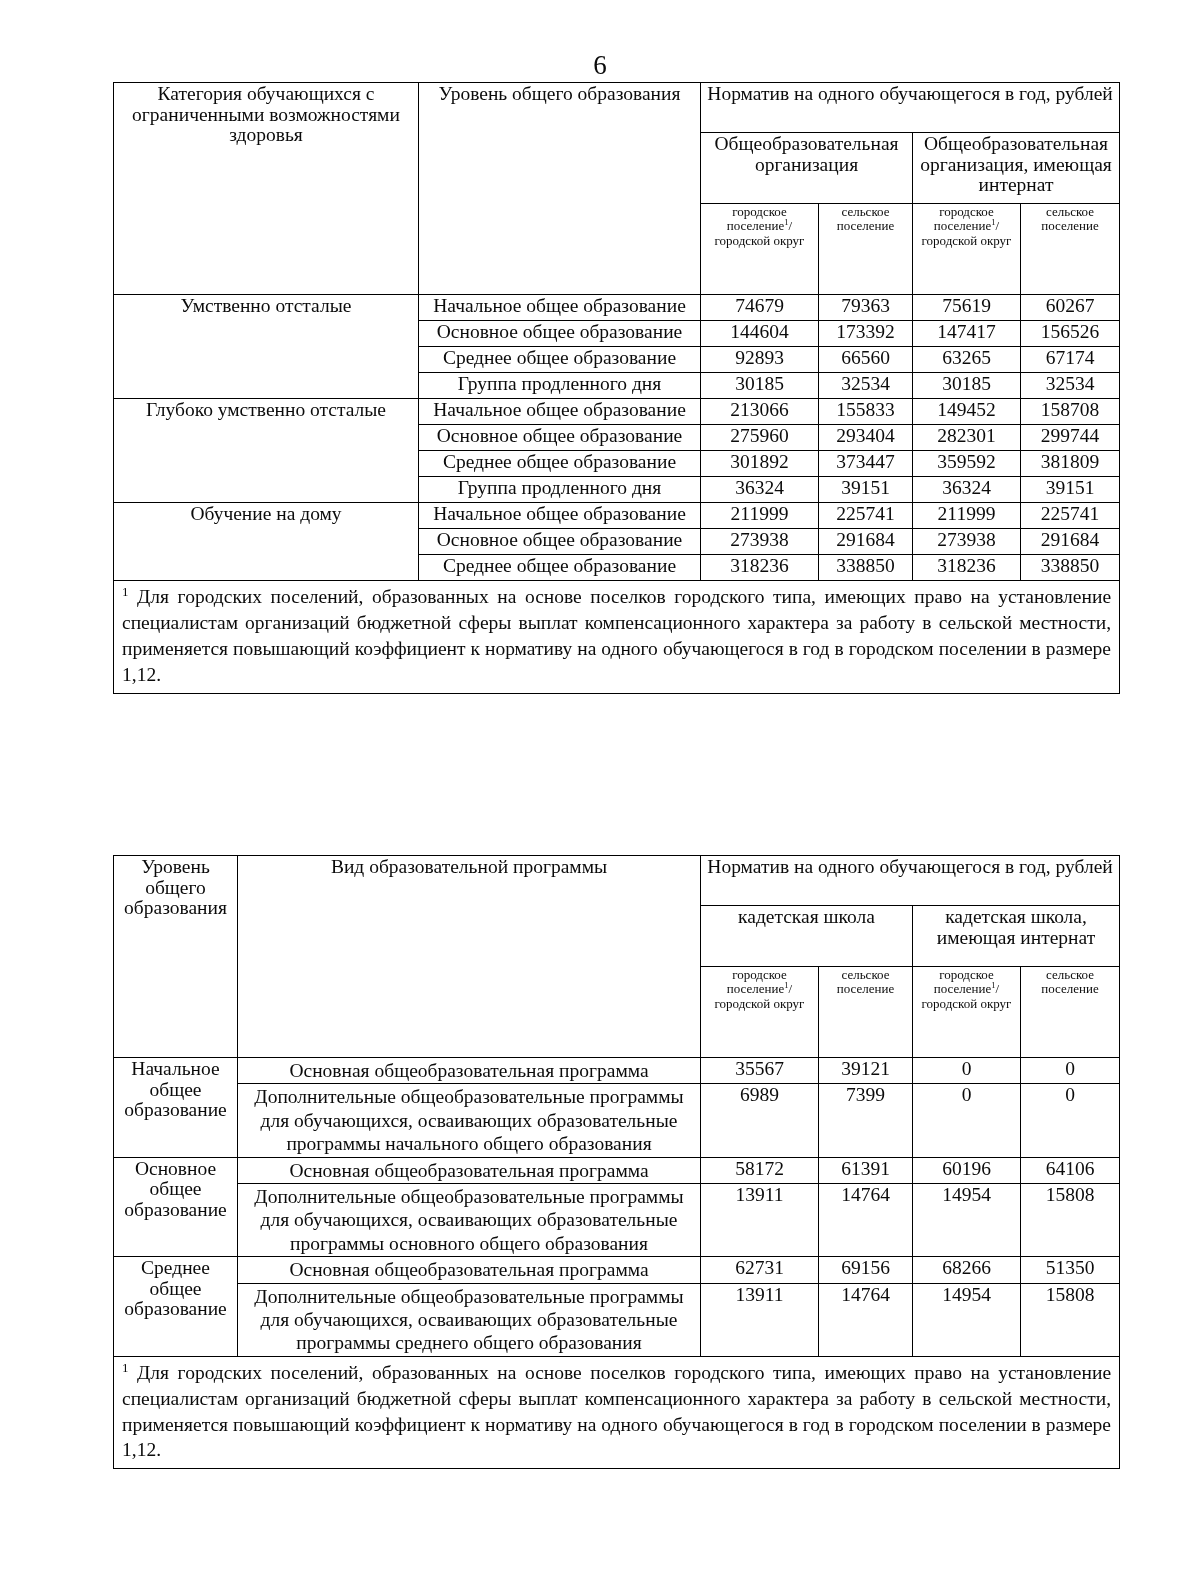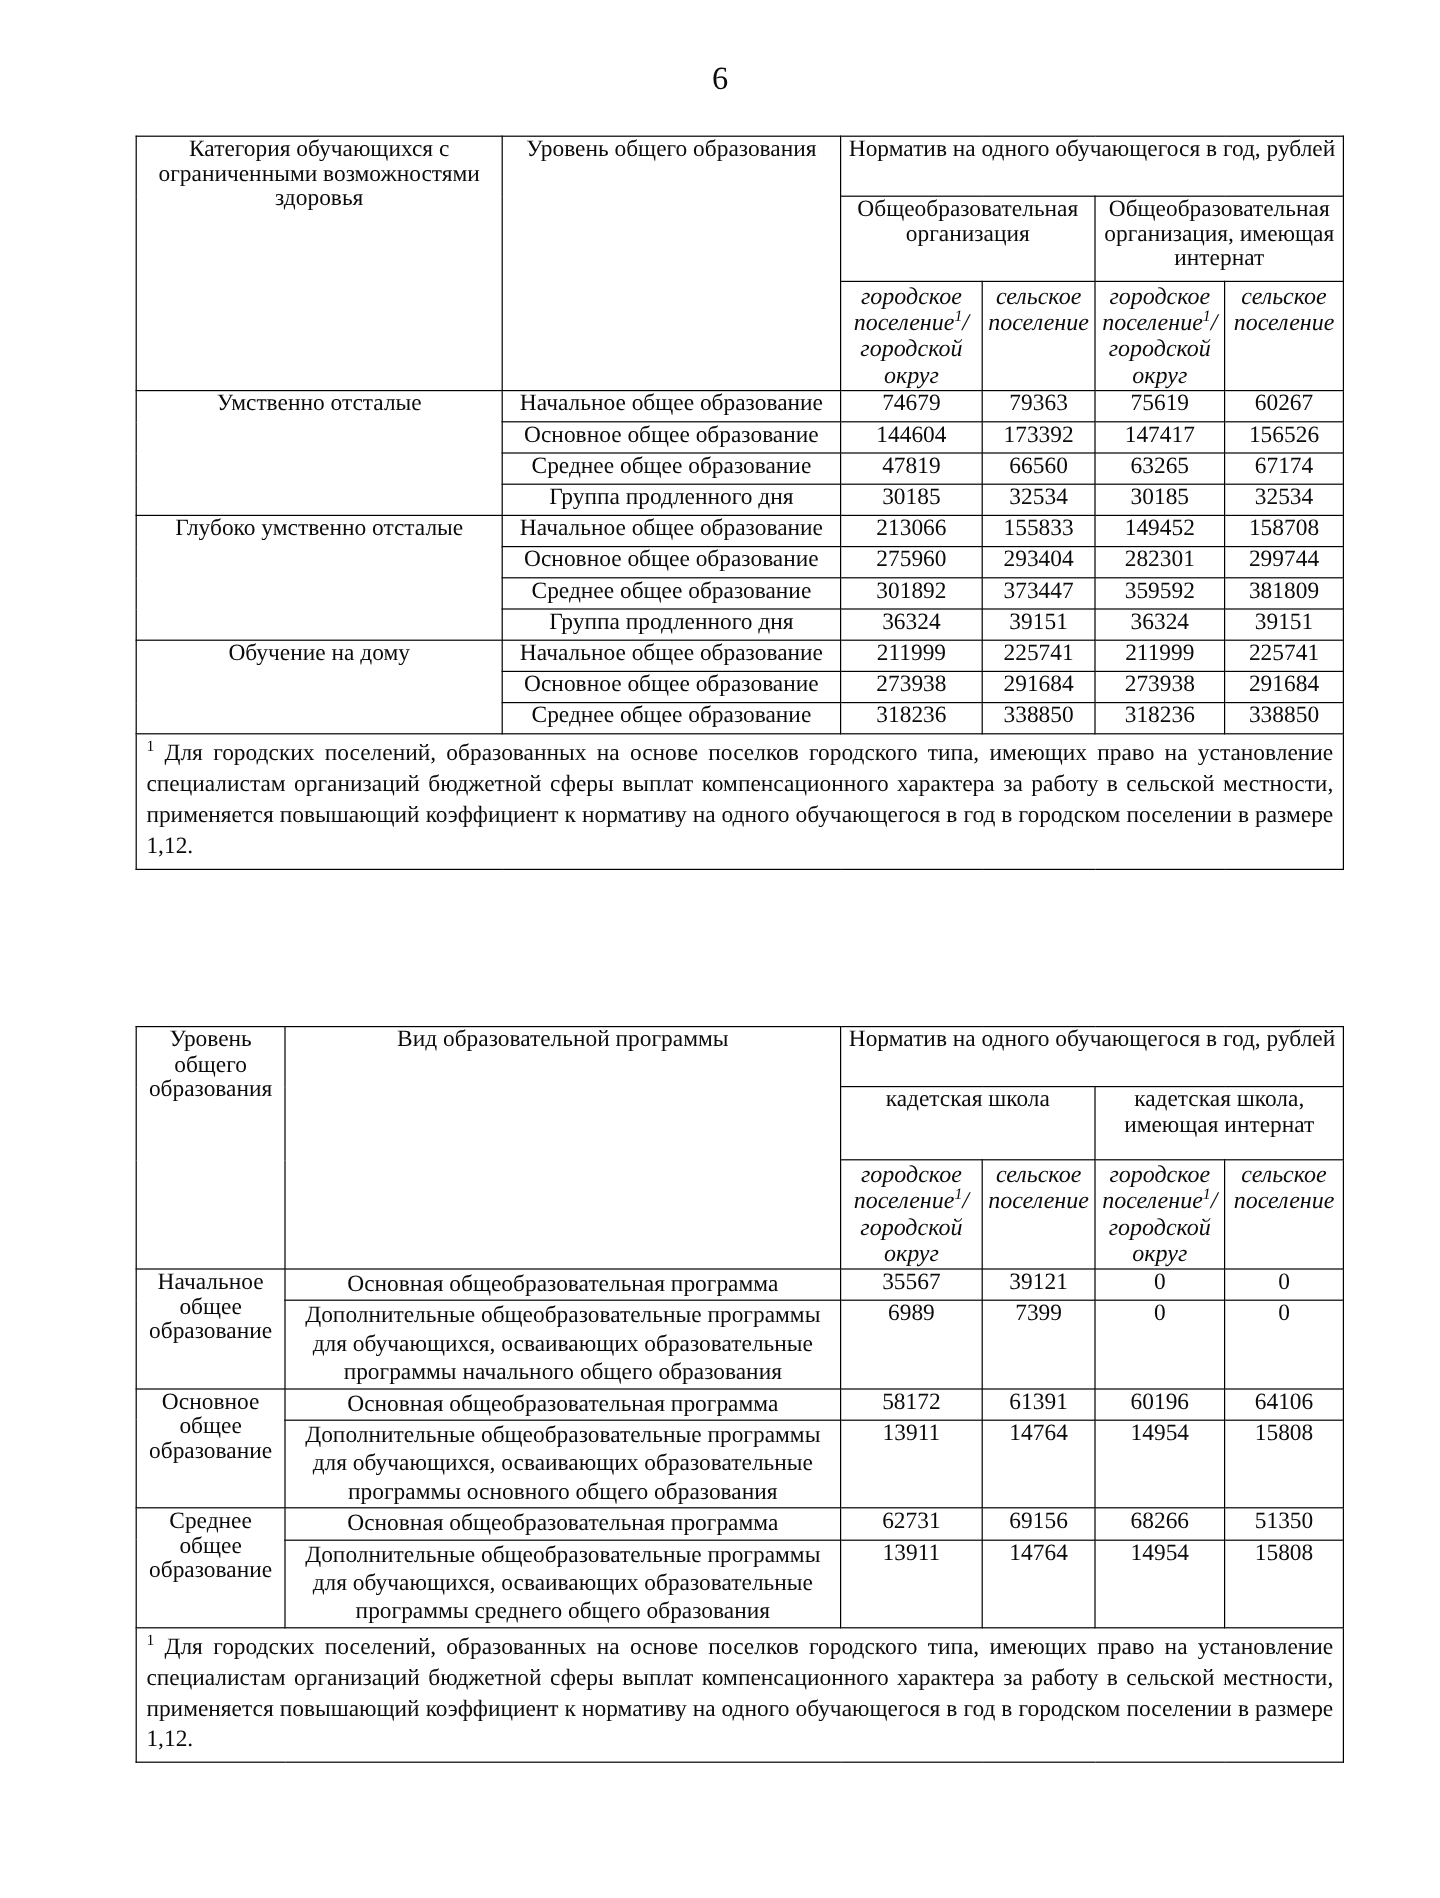--- a/index.html
+++ b/index.html
@@ -70,21 +70,21 @@
   sup.fn {
     font-size: 0.66em;
     vertical-align: super;
     line-height: 0;
   }
 
   
   #table1-wrap {
     position: absolute;
     left: 113px;
-    top: 113px;
+    top: 82px;
     width: 1006px;
   }
   #table1 { width: 1006px; }
   #table1 .c1 { width: 305px; }
   #table1 .c2 { width: 282px; }
   #table1 .c3 { width: 118px; }
   #table1 .c4 { width: 94px; }
   #table1 .c5 { width: 108px; }
   #table1 .c6 { width: 99px; }
   #table1 .datarow td { height: 23px; }
@@ -127,23 +127,22 @@
   }
   #table2 { width: 1006px; }
   #table2 .d1 { width: 124px; }
   #table2 .d2 { width: 463px; }
   #table2 .d3 { width: 118px; }
   #table2 .d4 { width: 94px; }
   #table2 .d5 { width: 108px; }
   #table2 .d6 { width: 99px; }
 
   .subcol {
-    font-size: 20px;
+    font-size: 13px;
     line-height: 1.1;
-    font-style: italic;
   }
   .prog-desc {
     text-align: left;
     padding-left: 6px;
     line-height: 1.2;
   }
 </style>
 </head>
 <body>
 
@@ -188,21 +187,21 @@
         </tr>
         <tr class="datarow">
           <td class="lefttext">Основное общее образование</td>
           <td class="num">144604</td>
           <td class="num">173392</td>
           <td class="num">147417</td>
           <td class="num">156526</td>
         </tr>
         <tr class="datarow">
           <td class="lefttext">Среднее общее образование</td>
-          <td class="num">47819</td>
+          <td class="num">92893</td>
           <td class="num">66560</td>
           <td class="num">63265</td>
           <td class="num">67174</td>
         </tr>
         <tr class="datarow">
           <td class="lefttext">Группа продленного дня</td>
           <td class="num">30185</td>
           <td class="num">32534</td>
           <td class="num">30185</td>
           <td class="num">32534</td>

